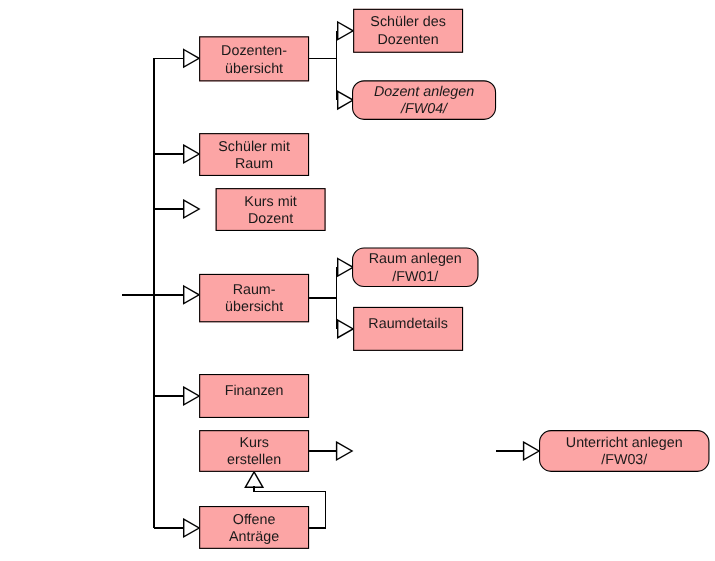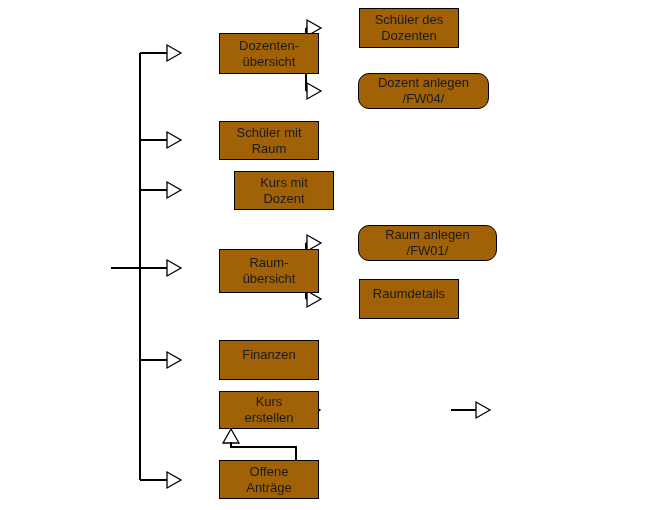--- a/index.html
+++ b/index.html
@@ -20,30 +20,29 @@
     position: absolute;
     left: 0;
     top: 0;
     width: 650px;
     height: 510px;
   }
   .node {
     position: absolute;
     box-sizing: border-box;
     border: 1.3px solid #000000;
-    background: #a16207;
+    background: #fca5a5;
     color: #1a1a1a;
     font-size: 13px;
     line-height: 16px;
     text-align: center;
     display: flex;
     justify-content: center;
     white-space: pre-line;
     z-index: 2;
-    margin-left: 38px;
   }
   .node.vc { align-items: center; }
   .node.vt { align-items: flex-start; padding-top: 6px; }
   .node.rounded { border-radius: 11px; }
   .node.pad { padding-left: 4px; padding-right: 4px; }
 </style>
 </head>
 <body>
 
 <div id="canvas">
@@ -110,56 +109,59 @@
   <div class="node vc" style="left:181px; top:33px; width:100px; height:41px;">
     <span>Dozenten-
 übersicht</span>
   </div>
 
   <div class="node vc" style="left:321px; top:8px; width:100px; height:40px;">
     <span>Schüler des
 Dozenten</span>
   </div>
 
-  <div class="node vc rounded pad" style="left:320px; top:73px; width:131px; height:36px;">
+  <div class="node vc rounded pad" style="left:320px; top:73px; width:131px; height:36px;font-style:italic;">
     <span>Dozent anlegen /FW04/</span>
   </div>
 
   <div class="node vc" style="left:181px; top:121px; width:100px; height:39px;">
     <span>Schüler mit
 Raum</span>
   </div>
 
   <div class="node vc" style="left:196px; top:171px; width:100px; height:39px;">
     <span>Kurs mit
 Dozent</span>
   </div>
 
   <div class="node vc" style="left:181px; top:249px; width:100px; height:44px;">
     <span>Raum-
 übersicht</span>
   </div>
 
-  <div class="node vc rounded pad" style="left:320px; top:225px; width:139px; height:36px;align-items:center;">
+  <div class="node vc rounded pad" style="left:320px; top:225px; width:115px; height:36px;align-items:center;">
     <span>Raum anlegen /FW01/</span>
   </div>
 
   <div class="node vt" style="left:181px; top:340px; width:100px; height:40px;">
     <span>Finanzen</span>
   </div>
 
   <div class="node vt" style="left:321px; top:279px; width:100px; height:40px;">
     <span>Raumdetails</span>
   </div>
 
   <div class="node vc" style="left:181px; top:391px; width:100px; height:38px;">
     <span>Kurs
 erstellen</span>
   </div>
 
 
+  <div class="node vc rounded pad" style="left:490px; top:391px; width:155px; height:38px;">
+    <span>Unterricht anlegen /FW03/</span>
+  </div>
 
   <div class="node vc" style="left:181px; top:460px; width:100px; height:39px;">
     <span>Offene
 Anträge</span>
   </div>
 
 </div>
 
 </body></html>

